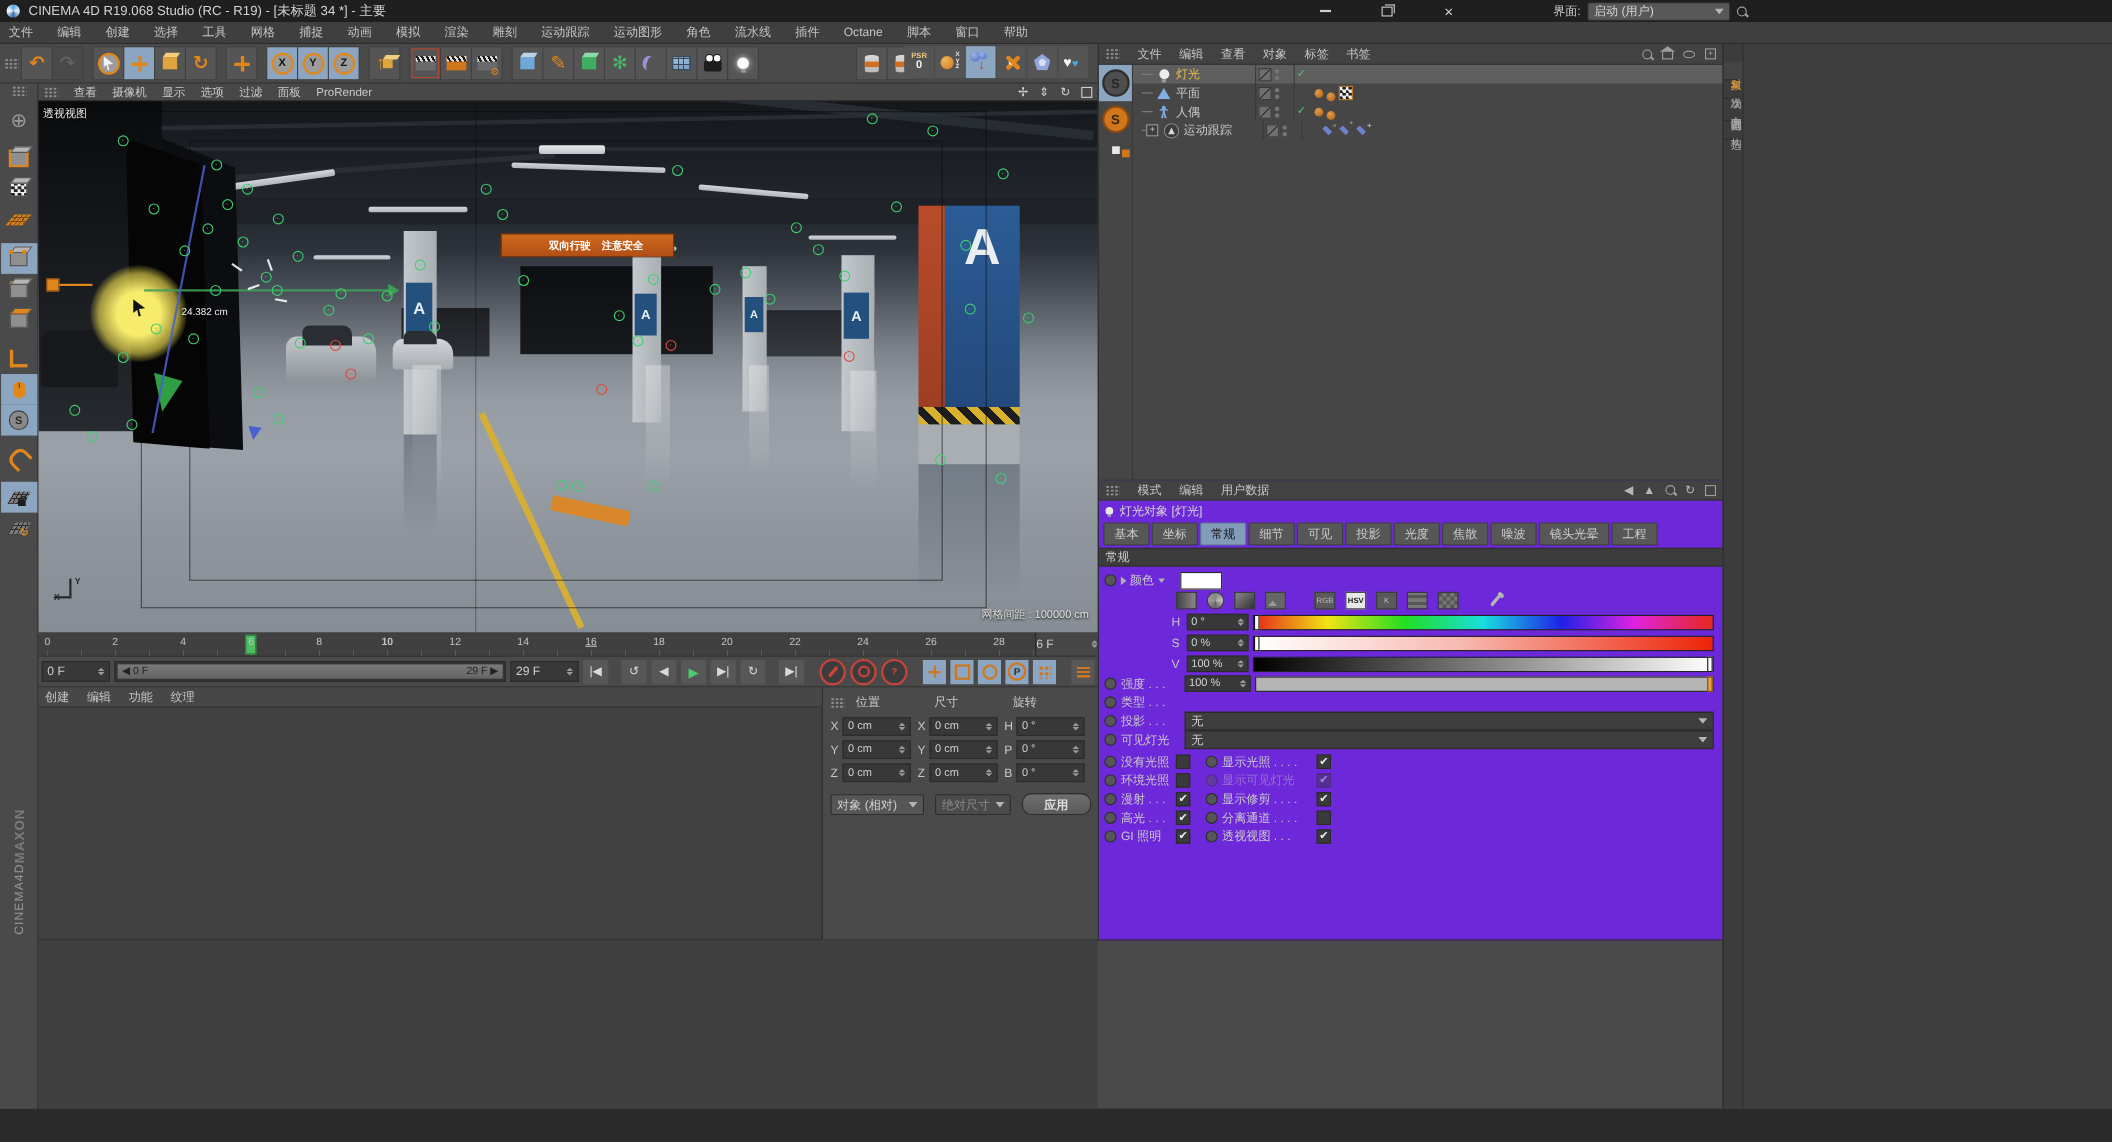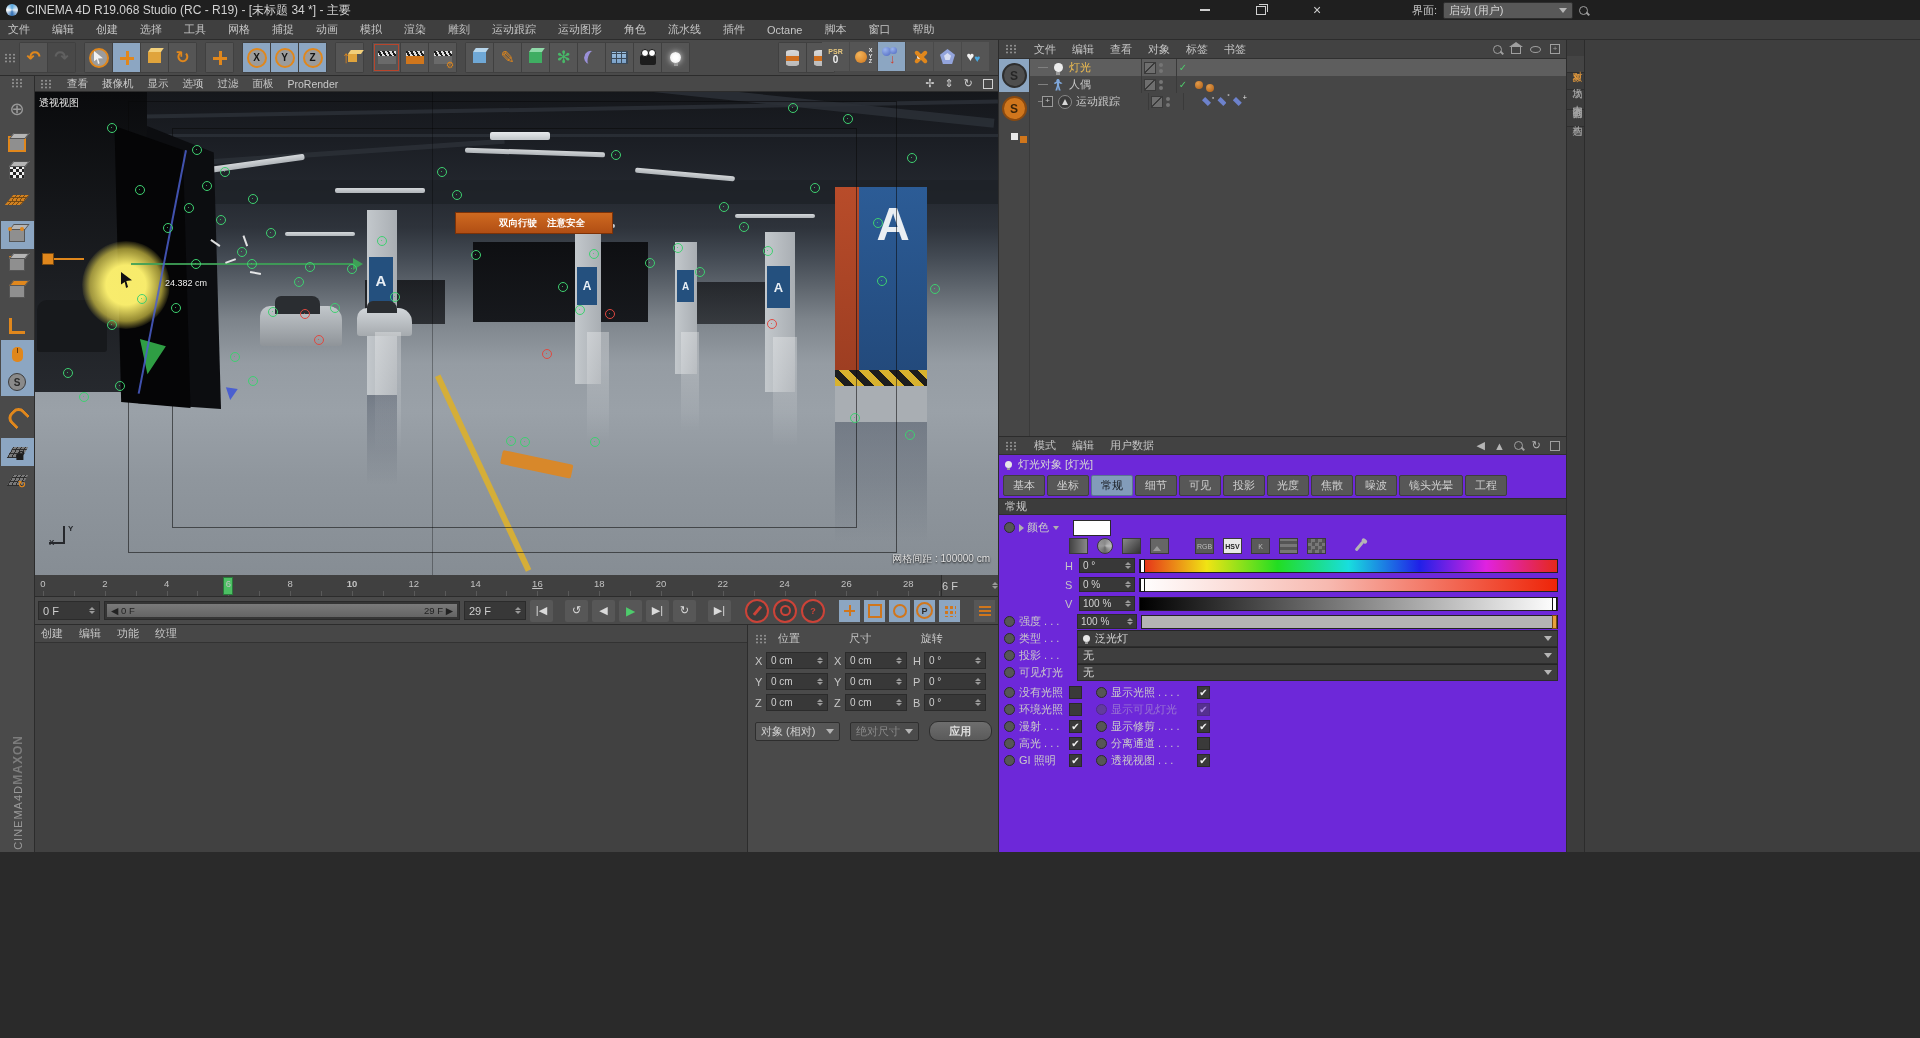--- a/index.html
+++ b/index.html
@@ -1,16 +1,16 @@
 <!DOCTYPE html>
 <html><head>
 <meta charset="utf-8">
 <style>
   html,body{margin:0;padding:0;background:#2a2a2a;font-family:"Liberation Sans","DejaVu Sans",sans-serif;}
-  #app{position:relative;width:1920px;height:852px;overflow:hidden;background:#4a4a4a;color:#c9c9c9;font-size:11px;-webkit-user-select:none;user-select:none;}
+  #app{position:relative;width:1920px;height:1008px;overflow:hidden;background:#4a4a4a;color:#c9c9c9;font-size:11px;-webkit-user-select:none;user-select:none;}
   .abs{position:absolute;}
   .grip{display:inline-block;width:13px;height:10px;background:radial-gradient(circle,#8d8d8d 1px,transparent 1.3px);background-size:4px 3.4px;flex:none;}
   
   #titlebar{left:0;top:0;width:1920px;height:20px;background:#1f1f1f;display:flex;align-items:center;padding:0 6px;box-sizing:border-box;color:#d2d2d2;font-size:12px;}
   #app-icon{width:12px;height:12px;border-radius:50%;background:conic-gradient(#57a7e0,#e8eef4 25%,#2d6cb2 50%,#ffffff 75%,#57a7e0);margin-right:8px;flex:none;}
   .win-btns{position:absolute;left:1192px;top:0;height:20px;display:flex;align-items:center;gap:30px;}
   .win-btn{width:26px;height:18px;display:flex;align-items:center;justify-content:center;color:#cfcfcf;cursor:default;}
   .glyph-min{width:10px;height:2px;background:#cfcfcf;}
   .glyph-max{width:8px;height:7px;border:1px solid #cfcfcf;position:relative;}
   .glyph-max:before{content:"";position:absolute;left:2px;top:-3px;width:8px;height:7px;border:1px solid #cfcfcf;border-left:none;border-bottom:none;}
@@ -980,20 +980,40 @@
                 <i></i>
                 <i></i>
               </span>
             </span>
             <span class="om-check">✓</span>
             <span class="om-tags"></span>
           </div>
           <div class="om-row">
             <span class="branch"></span>
             <span class="om-ic">
+              <span class="ic-plane"></span>
+            </span>
+            <span class="om-name">平面</span>
+            <span class="om-col2">
+              <span class="layer-sq"></span>
+              <span class="dots2">
+                <i></i>
+                <i></i>
+              </span>
+            </span>
+            <span class="om-check"></span>
+            <span class="om-tags">
+              <span class="tag-dot"></span>
+              <span class="tag-dot lo"></span>
+              <span class="tag-tex"></span>
+            </span>
+          </div>
+          <div class="om-row">
+            <span class="branch"></span>
+            <span class="om-ic">
               <span class="ic-figure"></span>
             </span>
             <span class="om-name">人偶</span>
             <span class="om-col2">
               <span class="layer-sq"></span>
               <span class="dots2">
                 <i></i>
                 <i></i>
               </span>
             </span>
@@ -1136,26 +1156,20 @@
             <i class="dn"></i>
           </span>
         </span>
       <span class="track i" style="margin-left:4px">
           <span class="mark" style="right:0"></span>
         </span>
     </div>
     <div class="am-row">
       <span class="adot"></span>
       <span class="lblw">类型 . . .</span>
-      <span class="dd">
-          <span class="bulb-xs"></span>
-          <span>泛光灯</span>
-          <span class="spacer"></span>
-          <span class="caret"></span>
-        </span>
     </div>
     <div class="am-row">
       <span class="adot"></span>
       <span class="lblw">投影 . . .</span>
       <span class="dd">
           <span>无</span>
           <span class="spacer"></span>
           <span class="caret"></span>
         </span>
     </div>

